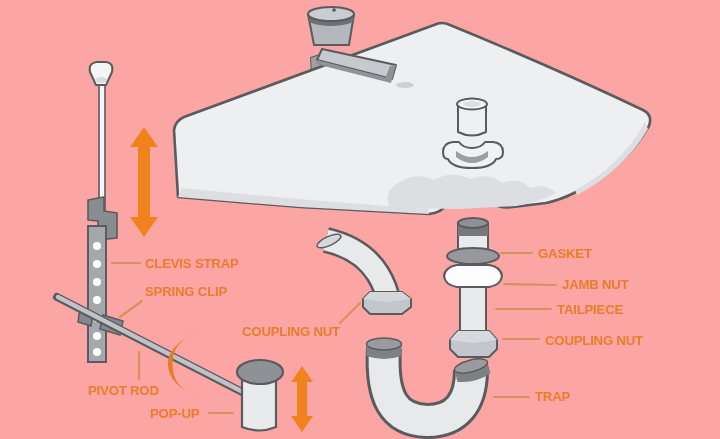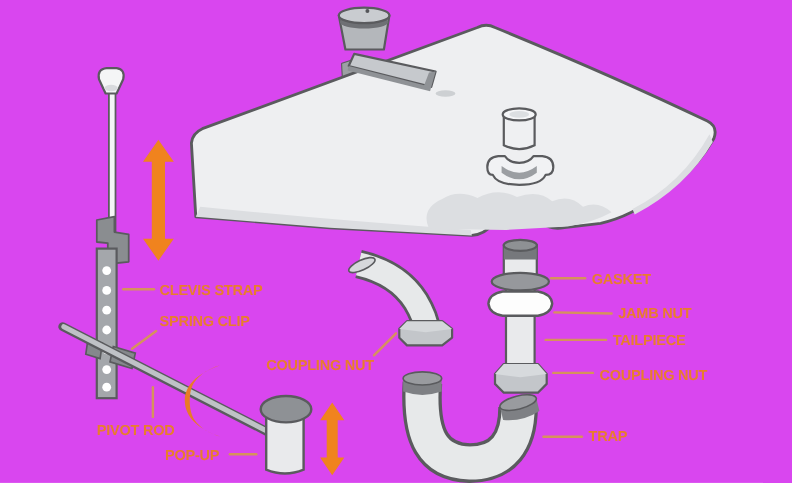--- a/index.html
+++ b/index.html
@@ -1,16 +1,16 @@
 <!DOCTYPE html>
 <html><head>
 <meta charset="utf-8">
 <style>
   html,body{margin:0;padding:0;background:#ffffff;}
-  .stage{position:relative;width:720px;height:439px;background:#d946ef;overflow:hidden;
+  .stage{position:relative;width:720px;height:439px;background:#fca5a5;overflow:hidden;
          font-family:"Liberation Sans",sans-serif;}
   svg{display:block;}
   .lbl{font-family:"Liberation Sans",sans-serif;font-weight:700;font-size:13.2px;
        letter-spacing:-0.2px;fill:#E87D2B;}
   .leader{stroke:#D6925C;stroke-width:2.2;fill:none;stroke-linecap:round;}
   .outline{stroke:#5a5b5e;}
 </style>
 </head>
 <body>
 

